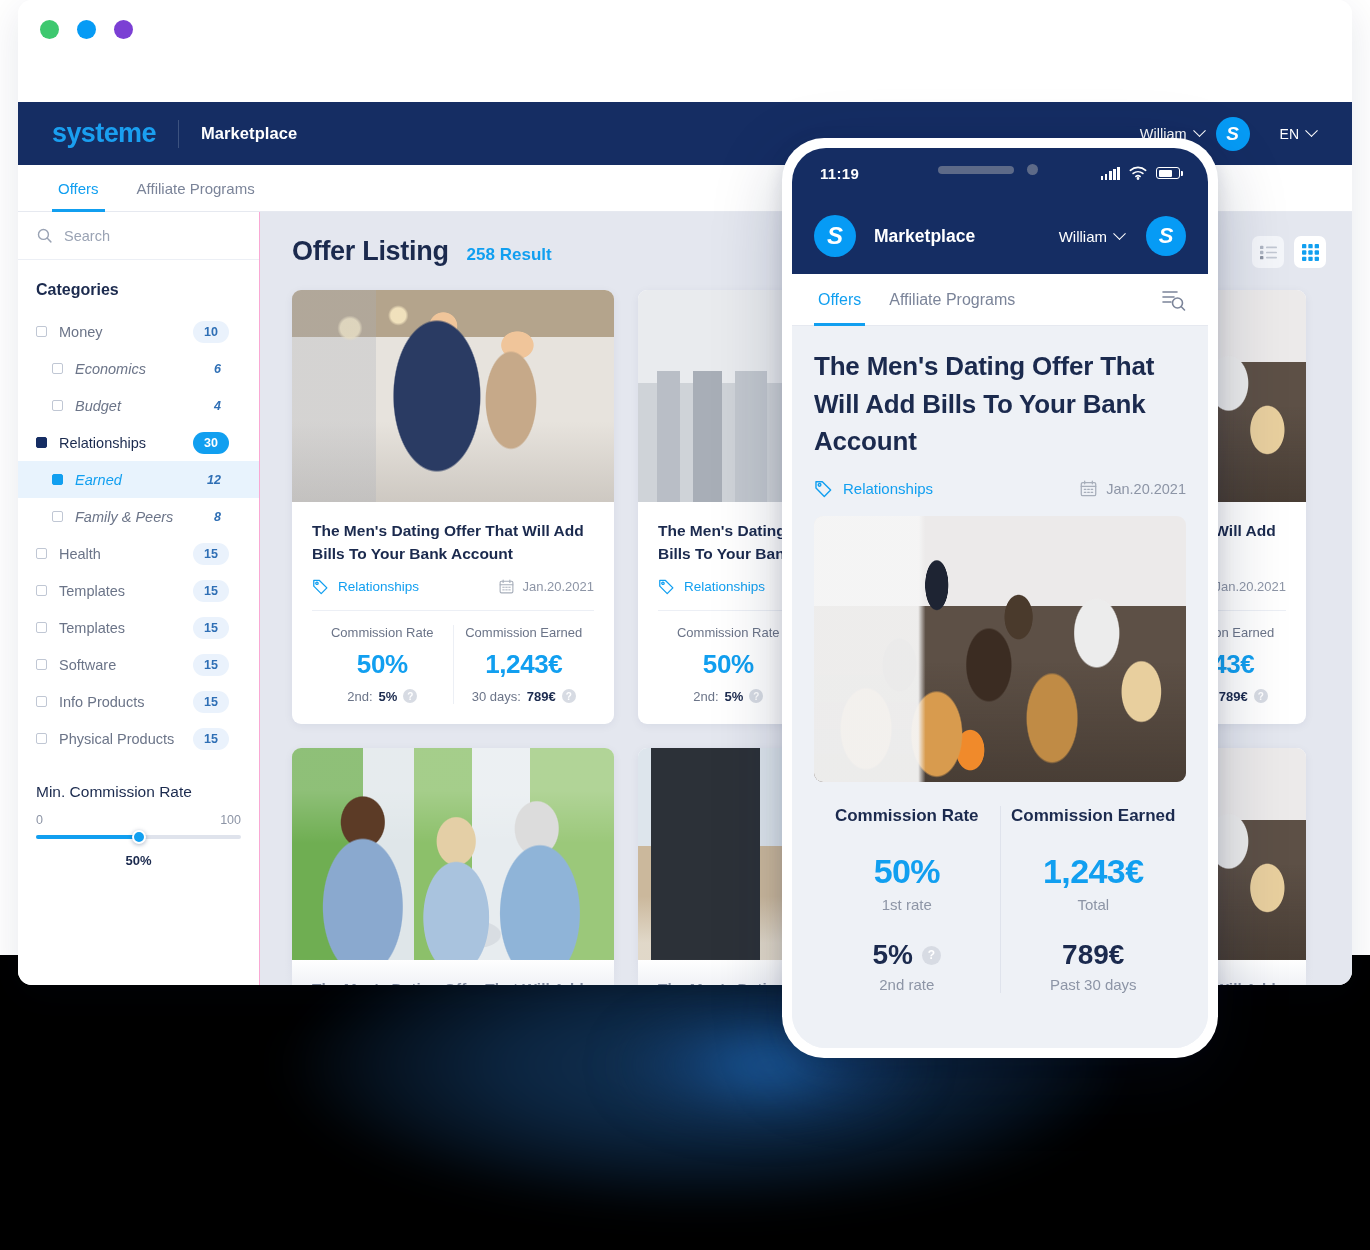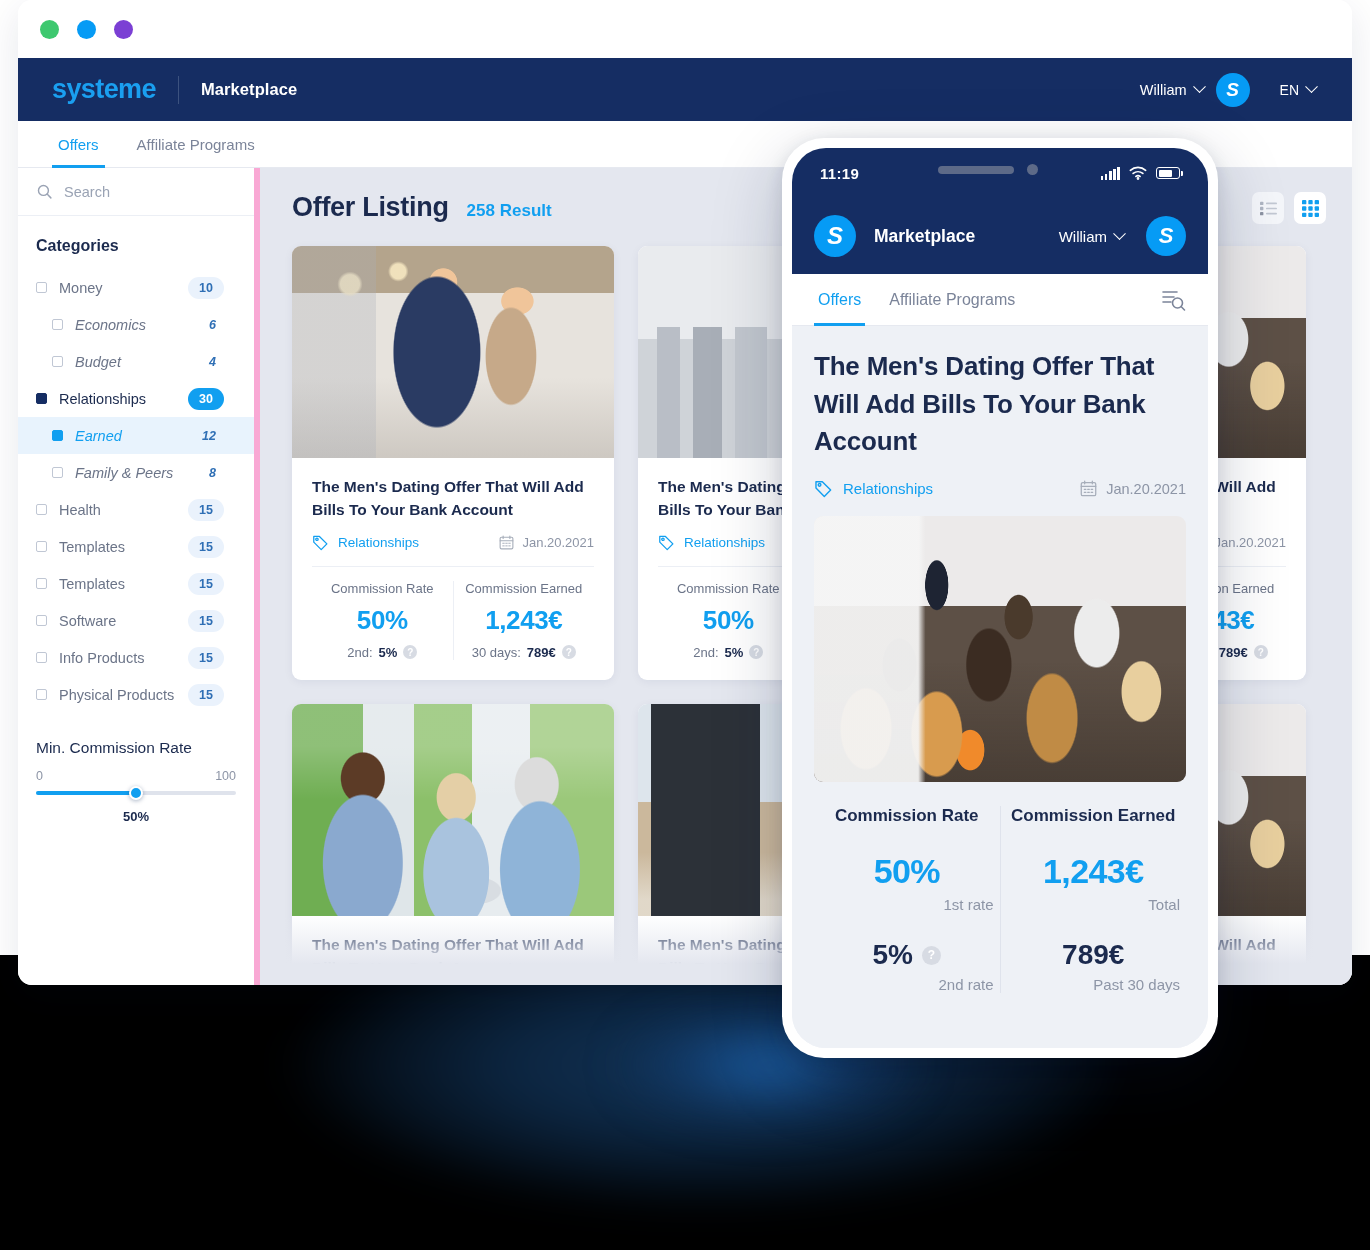--- a/index.html
+++ b/index.html
@@ -47,21 +47,21 @@
     display: flex; align-items: center; padding-left: 22px; gap: 18px;
   }
   .dot { width: 19px; height: 19px; border-radius: 50%; }
   .dot.green { background: #3ec86f; }
   .dot.blue  { background: #069bf5; }
   .dot.purple{ background: #7b3fd4; }
 
   
   .appbar {
     height: 63px; background: #152d63;
-    display: flex; align-items: center; padding: 0 24px 0 34px;
+    display: flex; align-items: center; padding: 0 24px 0 34px; margin-top: 44px;
   }
   .logo {
     color: #1a9ff0; font-size: 27px; font-weight: bold; letter-spacing: -.6px;
   }
   .bar-sep { width: 1px; height: 28px; background: #3c527f; margin: 0 22px; }
   .appbar-title { color: #ffffff; font-size: 16.5px; font-weight: bold; letter-spacing: .1px; }
   .appbar-right { margin-left: auto; display: flex; align-items: center; gap: 0px; }
   .user-name { color: #ffffff; font-size: 14.5px; }
   .caret { display:inline-block; width: 9px; height: 9px; border-right: 1.6px solid #ffffff;
            border-bottom: 1.6px solid #ffffff; transform: rotate(45deg) translate(-2px,-2px); margin: 0 12px 0 8px; }
@@ -84,21 +84,21 @@
   }
   .tab.active { color: #119ff0; }
   .tab.active::after {
     content:""; position:absolute; left:0; right:0; bottom:-1px; height:3px; background:#119ff0;
   }
 
   
   .appbody { display: flex; height: 817px; }
 
   
-  .sidebar { width: 242px; background: #ffffff; border-right: 6px solid #f9a8d4; flex-shrink: 0; }
+  .sidebar { width: 242px; background: #ffffff; border-right: 1px solid #f9a8d4; flex-shrink: 0; }
   .searchbox {
     height: 48px; display: flex; align-items: center; gap: 11px;
     padding: 0 18px; border-bottom: 1px solid #eceff5;
   }
   .search-ph { color: #9aa3b4; font-size: 14.5px; }
   .side-inner { padding: 18px 18px 0 18px; }
   .side-head { font-size: 16px; font-weight: bold; color: #1b2a4e; margin: 3px 0 14px 0; }
   .cat {
     display: flex; align-items: center; height: 37px; padding: 0 12px 0 0;
     cursor: pointer; border-radius: 5px;
@@ -224,21 +224,21 @@
   .ph-offer-title { font-size: 26px; font-weight: bold; color:#1b2a4e; line-height: 1.45; letter-spacing:-.2px;}
   .ph-meta { display:flex; align-items:center; margin-top: 18px; }
   .ph-meta-cat { color:#119ff0; font-size: 15px; margin-left: 10px; }
   .ph-meta-date { margin-left:auto; color:#8d95a6; font-size:14.5px; display:flex; align-items:center; gap:9px;}
   .ph-img { height: 266px; border-radius: 9px; overflow:hidden; margin-top: 18px; position:relative; }
   .ph-stats { display:flex; margin-top: 24px; }
   .ph-stat { flex:1; text-align:center; padding: 0 6px; }
   .ph-stat + .ph-stat { border-left: 1px solid #dfe3ec; }
   .ph-stat-label { font-size: 17px; font-weight:bold; color:#1b2a4e; }
   .ph-stat-big { font-size: 34px; font-weight:bold; color:#119ff0; margin-top: 26px; letter-spacing:-.6px;}
-  .ph-stat-cap { font-size: 15px; color:#8d95a6; margin-top: 5px; text-align: right; }
+  .ph-stat-cap { font-size: 15px; color:#8d95a6; margin-top: 5px; }
   .ph-stat-mid { font-size: 28px; font-weight:bold; color:#1b2a4e; margin-top: 26px;
                  display:flex; align-items:center; justify-content:center; gap: 9px;}
   .qmark-lg { width: 19px; height:19px; border-radius:50%; background:#d7dbe3; color:#fff;
               font-size: 12px; font-weight:bold; display:inline-flex; align-items:center; justify-content:center; }
 
   
   .photo { position:absolute; inset:0; }
   
   .ph-office {
     background:

